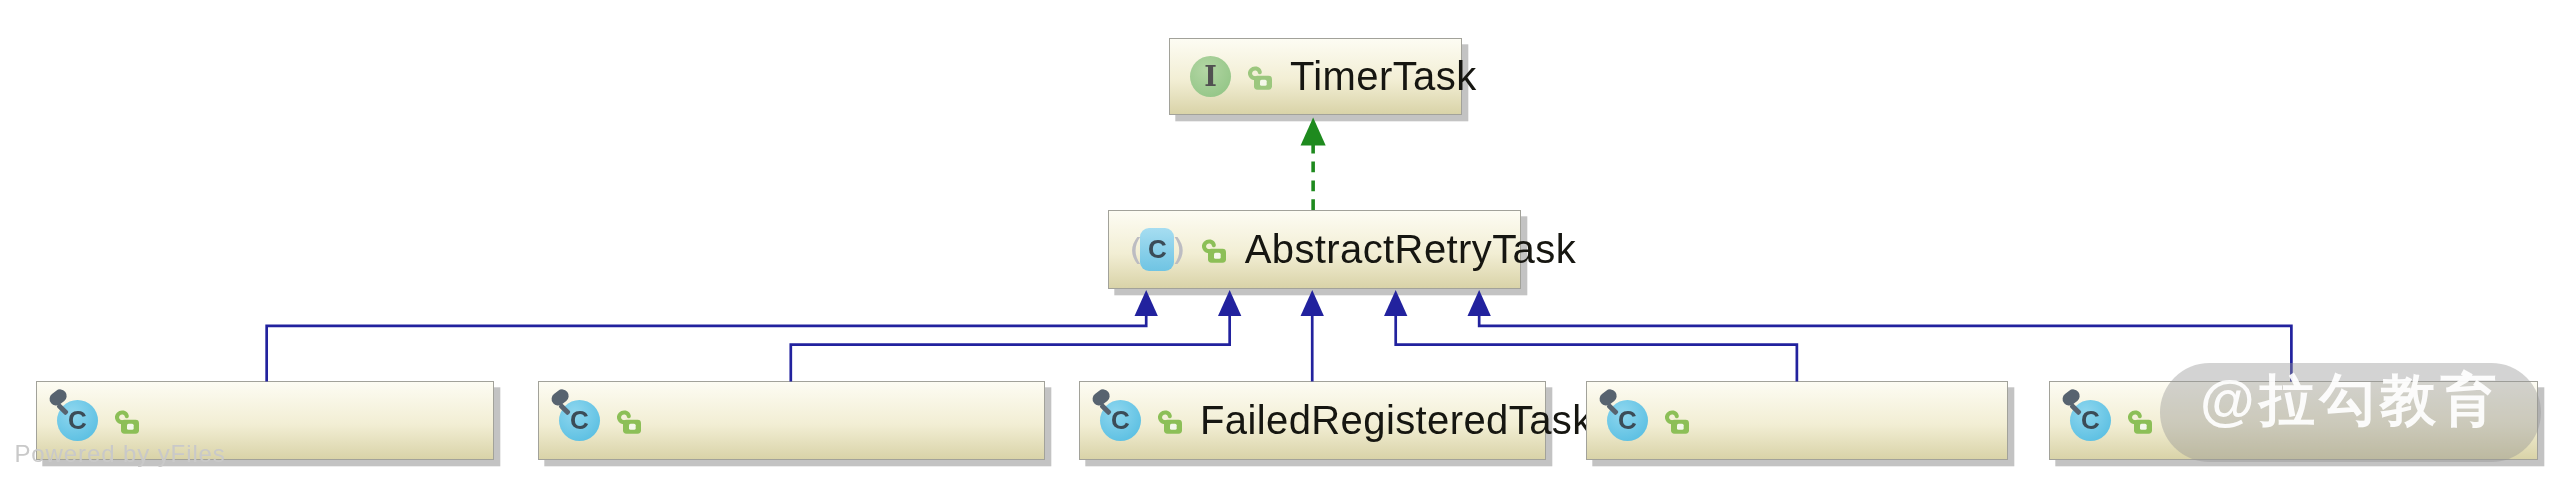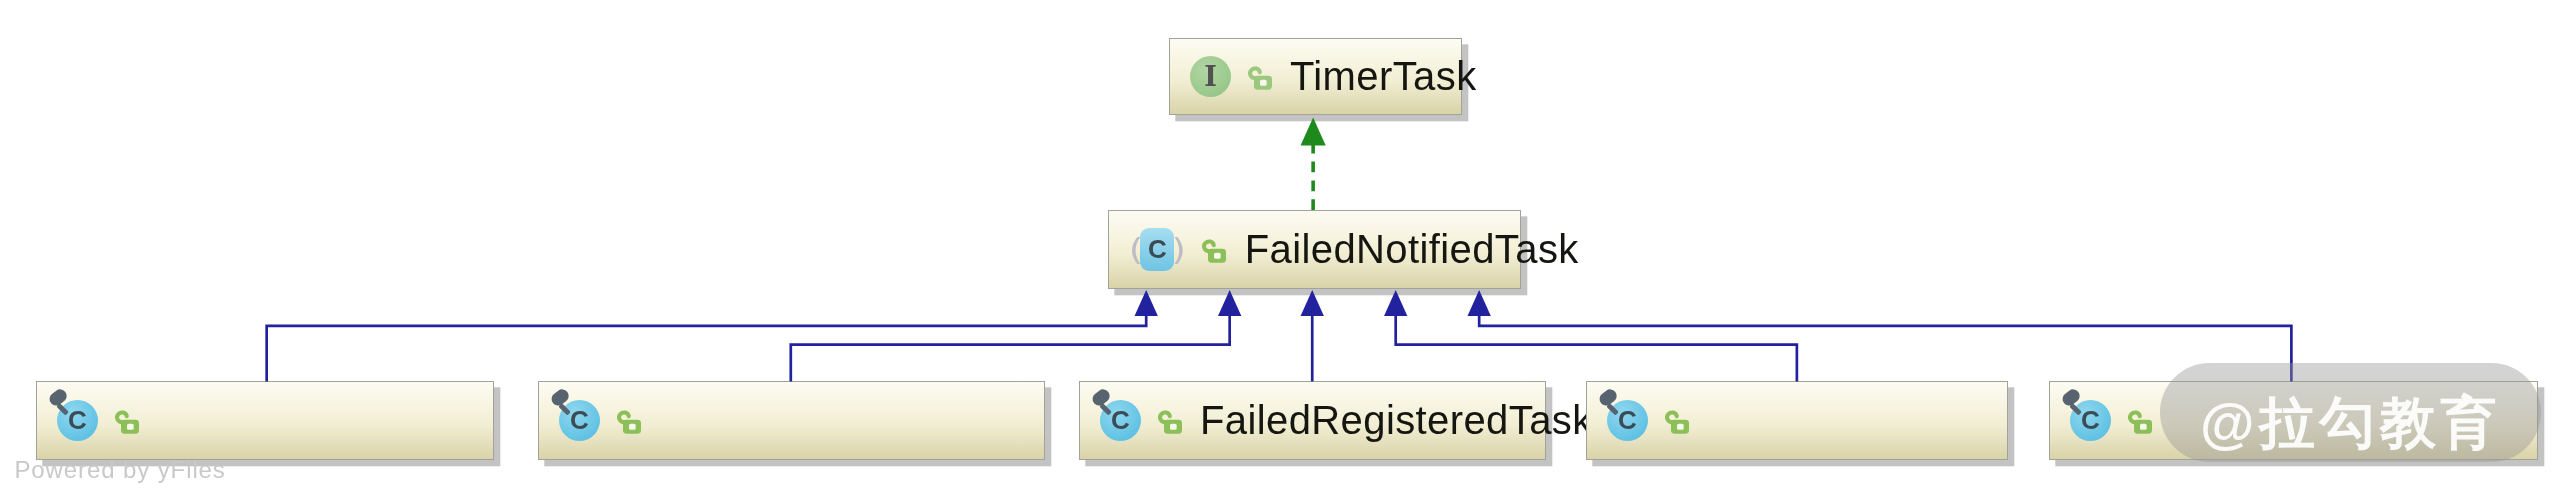--- a/index.html
+++ b/index.html
@@ -53,26 +53,26 @@
   }
   .abstract-square .kind-letter{font-size:26px;font-weight:bold;color:#3b4c57;}
   .lock-icon{flex:none;width:32px;height:32px;margin-left:-1.8px;}
   
   .edges{position:absolute;left:0;top:0;z-index:3;pointer-events:none;}
   .edges path,.edges polygon{pointer-events:stroke;}
   
   .watermark{
     position:absolute;left:2160px;top:363px;width:381px;height:99px;
     border-radius:52px;background:rgba(150,150,150,0.42);
-    display:flex;align-items:flex-end;justify-content:center;
+    display:flex;align-items:flex-start;justify-content:center;
     font-size:56px;font-weight:bold;color:rgba(255,255,255,0.92);
     letter-spacing:4.5px;z-index:10;
   }
   .footer-text{
-    position:absolute;left:14.4px;top:456px;font-size:24px;color:#c9c9c9;
+    position:absolute;left:14.4px;top:440px;font-size:24px;color:#c9c9c9;
     letter-spacing:0.9px;z-index:4;
   }
 </style>
 </head>
 <body>
 
 <div class="canvas">
 
   <svg class="edges" width="2576" height="499" viewBox="0 0 2870 556">
 
@@ -123,21 +123,21 @@
     <span class="abstract-kind">
       <span class="abstract-square">
         <span class="kind-letter">C</span>
       </span>
     </span>
     <svg class="lock-icon" viewBox="0 0 24 24">
       <path d="M8.5 13 C5 13 3.3 9.3 5.5 6.9 C7.6 4.6 11.2 5.4 11.9 8.4" fill="none" stroke="#8cbf57" stroke-width="3" stroke-linecap="round"></path>
       <rect x="7.5" y="11" width="13.5" height="10.5" rx="2.6" fill="#8cbf57"></rect>
       <rect x="12" y="14" width="5" height="4.6" rx="1.2" fill="#f4f8ea"></rect>
     </svg>
-    <span class="node-label">FailedNotifiedTask</span>
+    <span class="node-label">AbstractRetryTask</span>
   </div>
 
   <div class="node" style="left:36px;top:381px;width:458px;">
     <span class="kind-circle class-circle">
       <span class="kind-letter">C</span>
     </span>
     <svg class="lock-icon" viewBox="0 0 24 24">
       <path d="M8.5 13 C5 13 3.3 9.3 5.5 6.9 C7.6 4.6 11.2 5.4 11.9 8.4" fill="none" stroke="#8cbf57" stroke-width="3" stroke-linecap="round"></path>
       <rect x="7.5" y="11" width="13.5" height="10.5" rx="2.6" fill="#8cbf57"></rect>
       <rect x="12" y="14" width="5" height="4.6" rx="1.2" fill="#f4f8ea"></rect>

